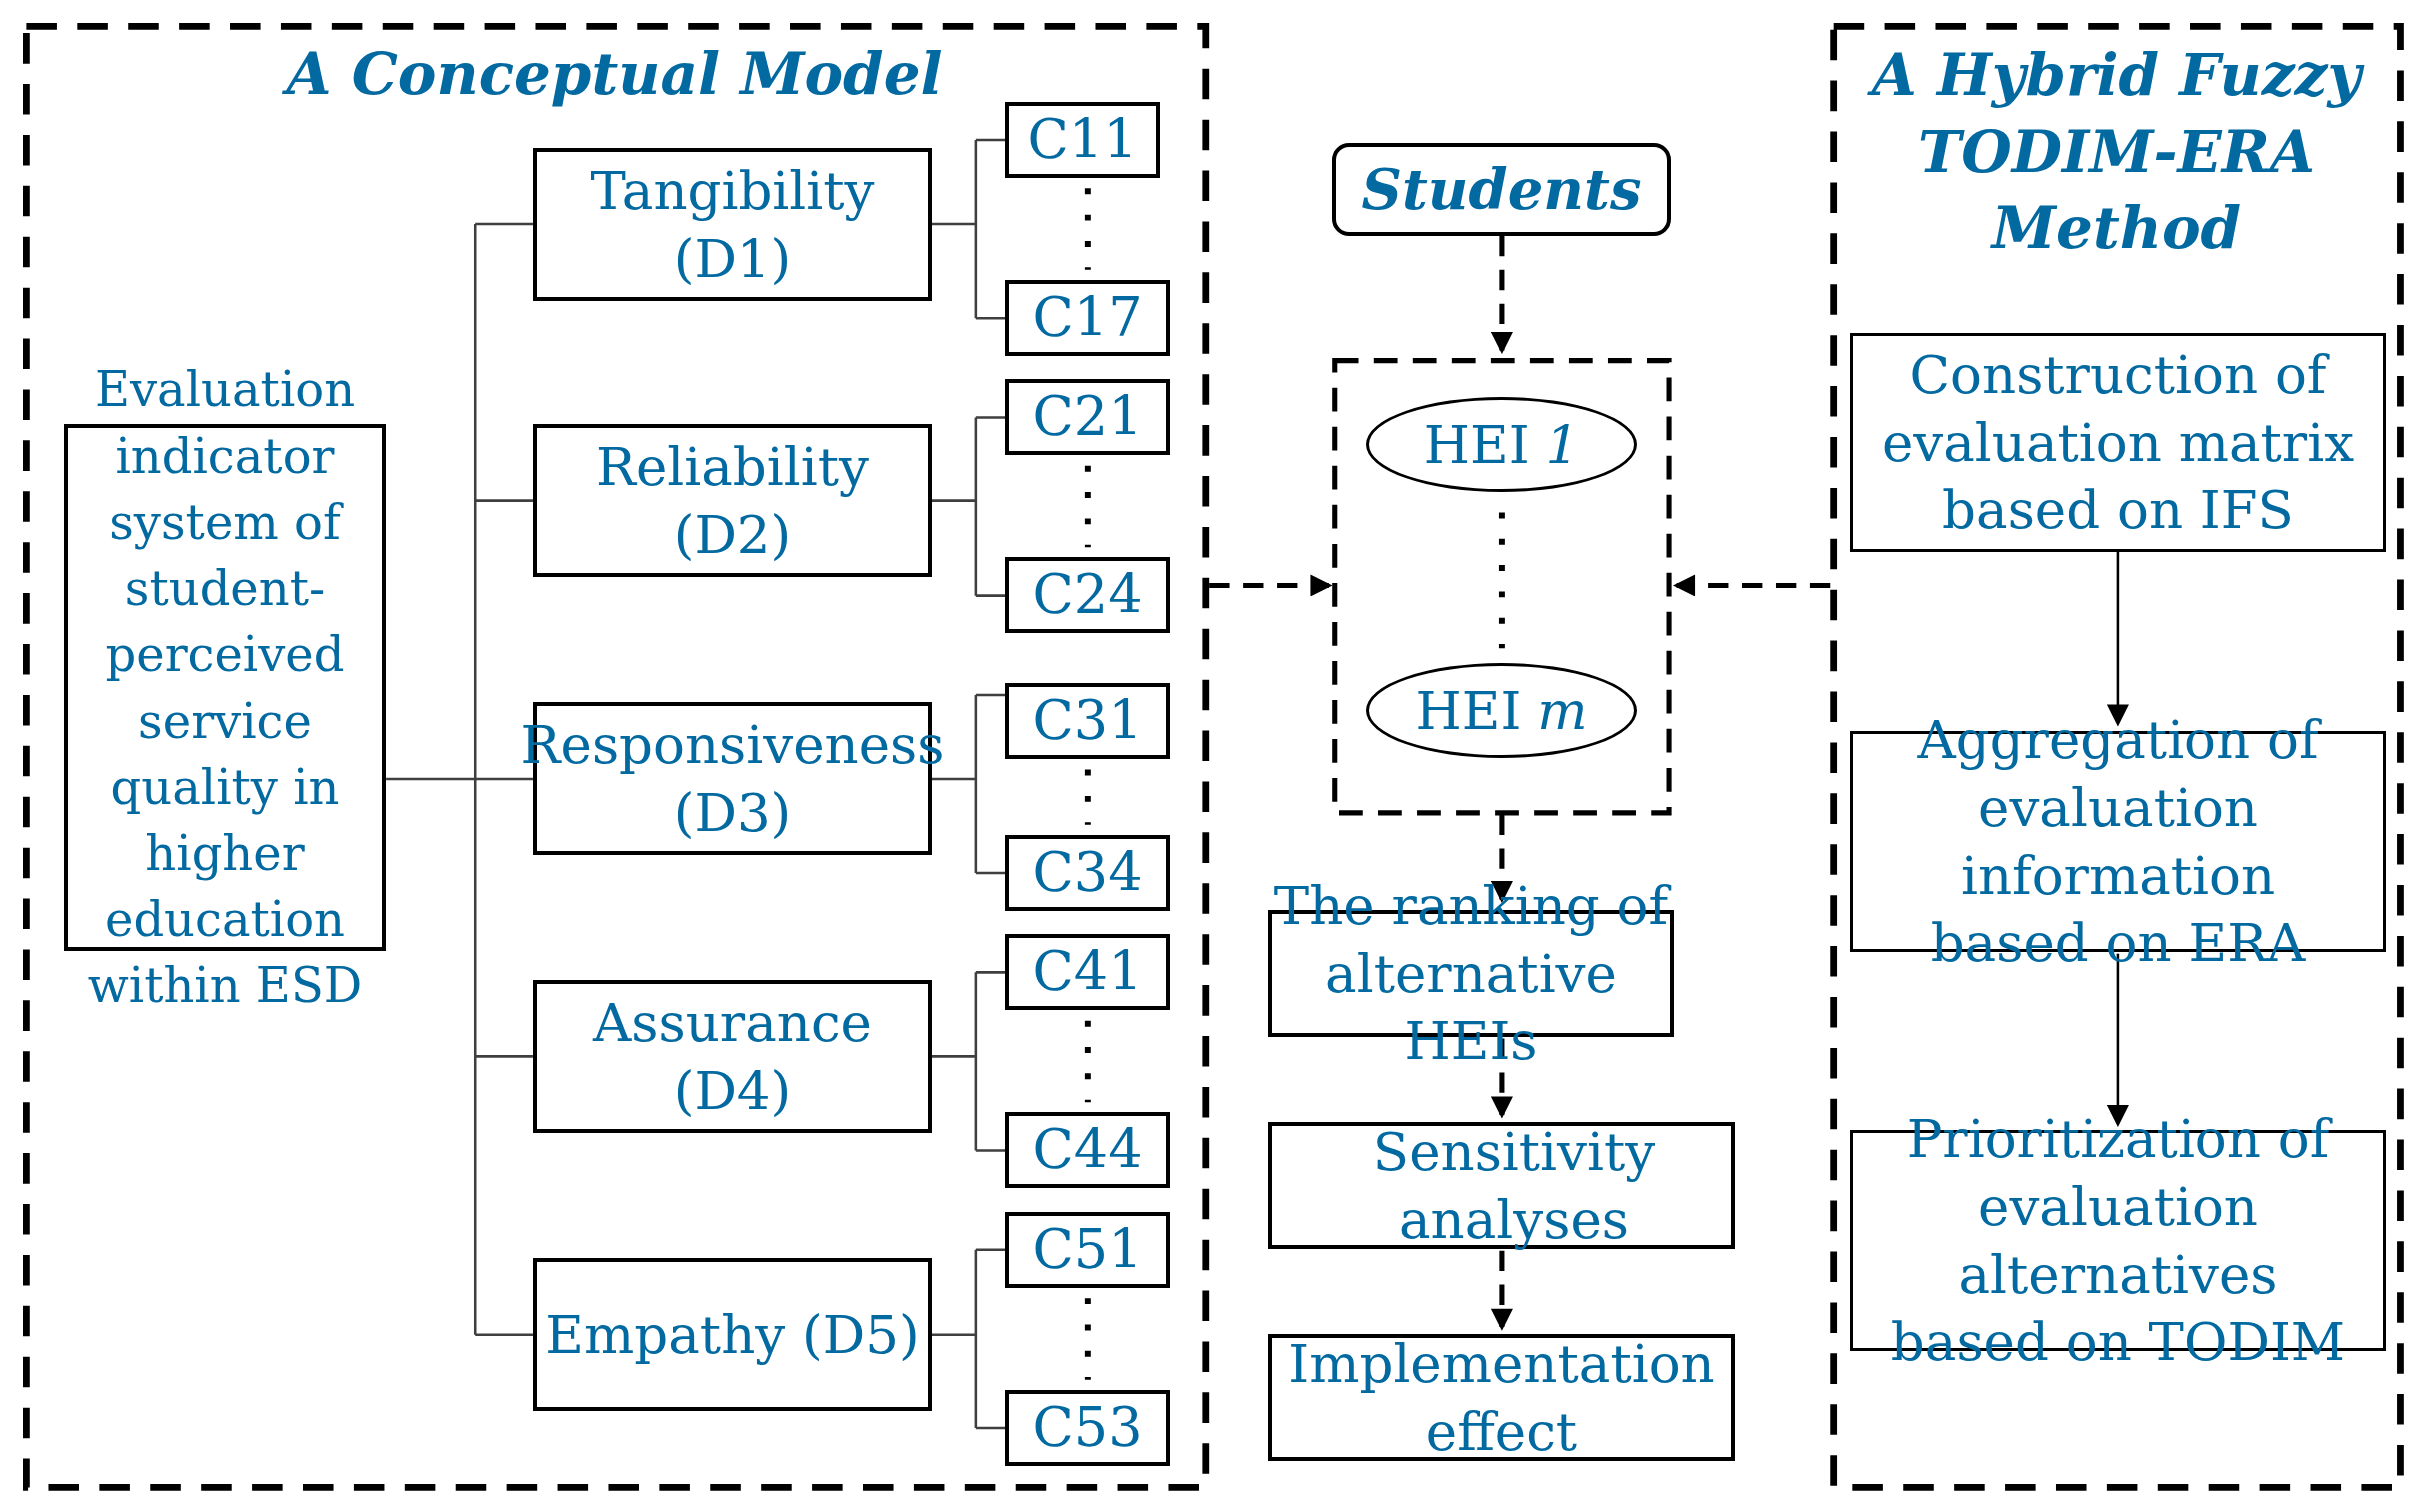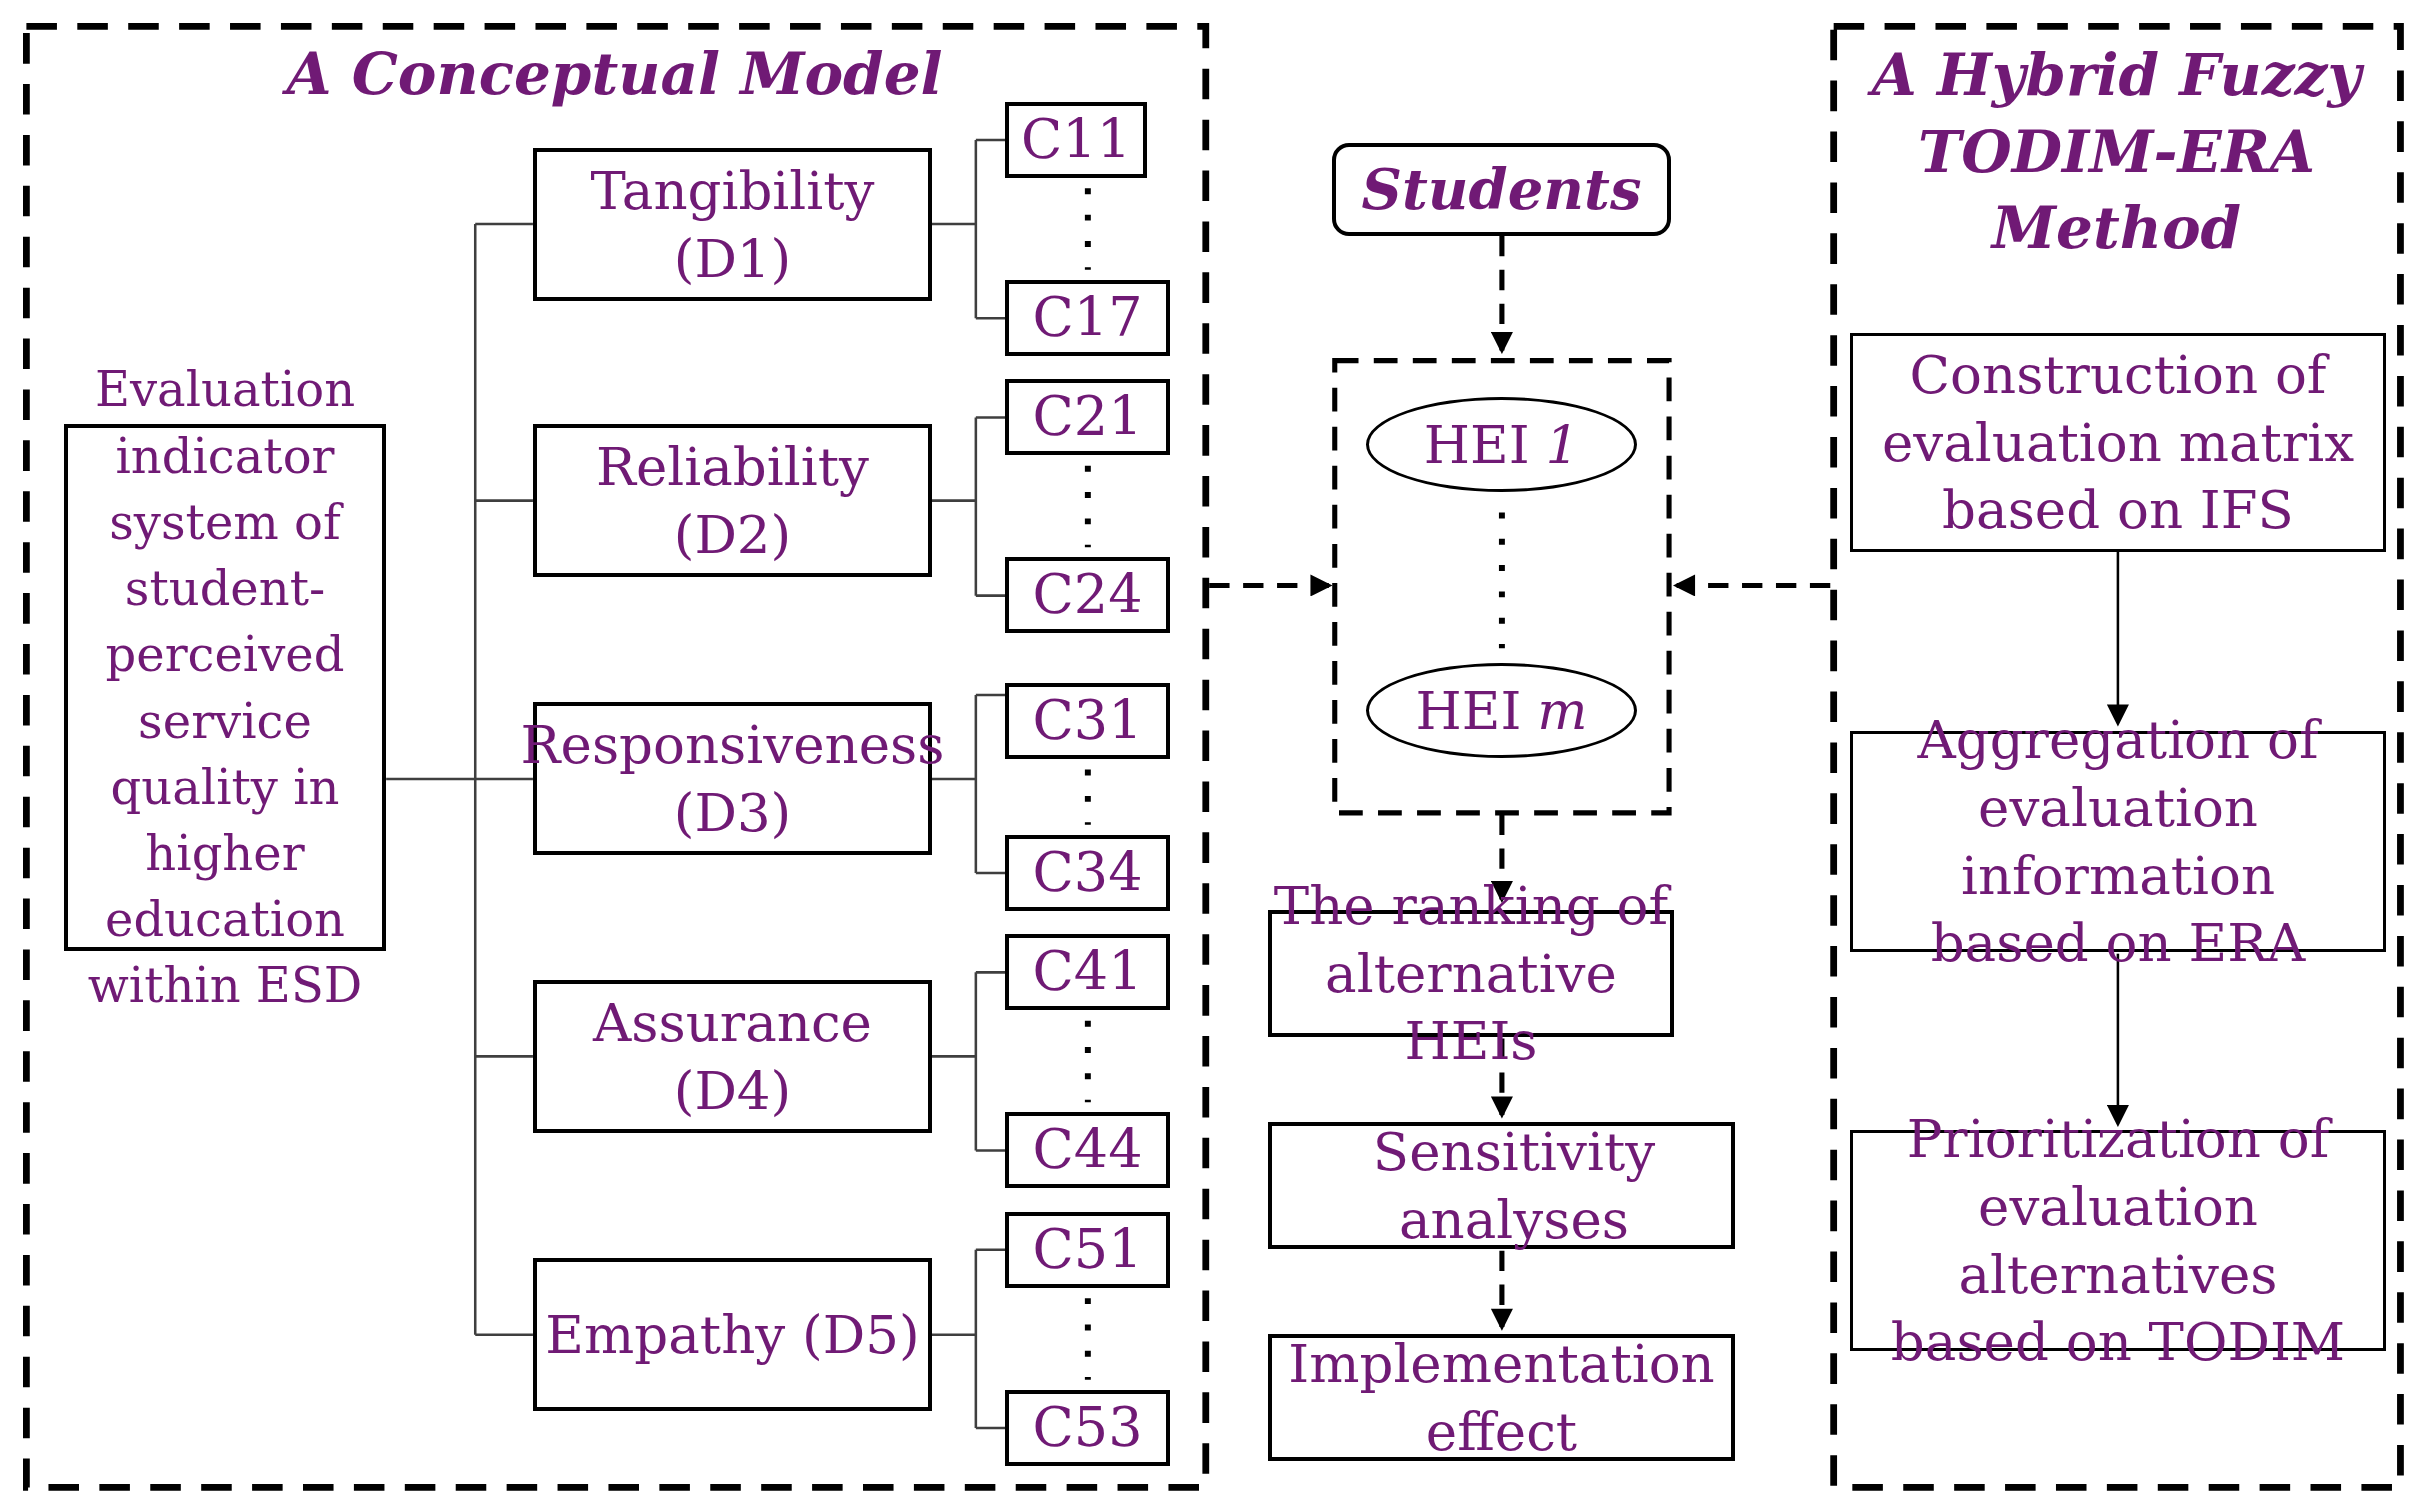--- a/index.html
+++ b/index.html
@@ -1,21 +1,21 @@
 <!DOCTYPE html>
 <html style="font-size:13.6px"><head>
 <meta charset="utf-8">
 <style>
   html,body{margin:0;padding:0;background:#ffffff;}
   #canvas{
     position:relative;
     width:2426px;height:1512px;
     background:#ffffff;
     font-family:"DejaVu Serif","Liberation Serif",serif;
-    color:#701a75;
+    color:#0369a1;
   }
   #wires{position:absolute;left:0;top:0;}
   .box{
     position:absolute;
     box-sizing:border-box;
     border:4.2px solid #000;
     background:#fff;
     display:flex;align-items:center;justify-content:center;
     text-align:center;
     white-space:pre-line;
@@ -119,21 +119,21 @@
 education
 within ESD</div>
 
   <div class="box dim-box" style="left:533px;top:148px;width:399px;height:153px;">Tangibility (D1)</div>
   <div class="box dim-box" style="left:533px;top:424px;width:399px;height:153px;">Reliability (D2)</div>
   <div class="box dim-box" style="left:533px;top:702px;width:399px;height:153px;">Responsiveness
 (D3)</div>
   <div class="box dim-box" style="left:533px;top:980px;width:399px;height:153px;">Assurance (D4)</div>
   <div class="box dim-box" style="left:533px;top:1258px;width:399px;height:153px;">Empathy (D5)</div>
 
-  <div class="box c-box" style="left:1005px;top:102px;width:142px;height:76px;">C11</div>
+  <div class="box c-box" style="left:1005px;top:102px;width:155px;height:76px;">C11</div>
   <div class="box c-box" style="left:1005px;top:280px;width:165px;height:76px;">C17</div>
   <div class="box c-box" style="left:1005px;top:379px;width:165px;height:76px;">C21</div>
   <div class="box c-box" style="left:1005px;top:557px;width:165px;height:76px;">C24</div>
   <div class="box c-box" style="left:1005px;top:683px;width:165px;height:76px;">C31</div>
   <div class="box c-box" style="left:1005px;top:835px;width:165px;height:76px;">C34</div>
   <div class="box c-box" style="left:1005px;top:934px;width:165px;height:76px;">C41</div>
   <div class="box c-box" style="left:1005px;top:1112px;width:165px;height:76px;">C44</div>
   <div class="box c-box" style="left:1005px;top:1212px;width:165px;height:76px;">C51</div>
   <div class="box c-box" style="left:1005px;top:1390px;width:165px;height:76px;">C53</div>
 

